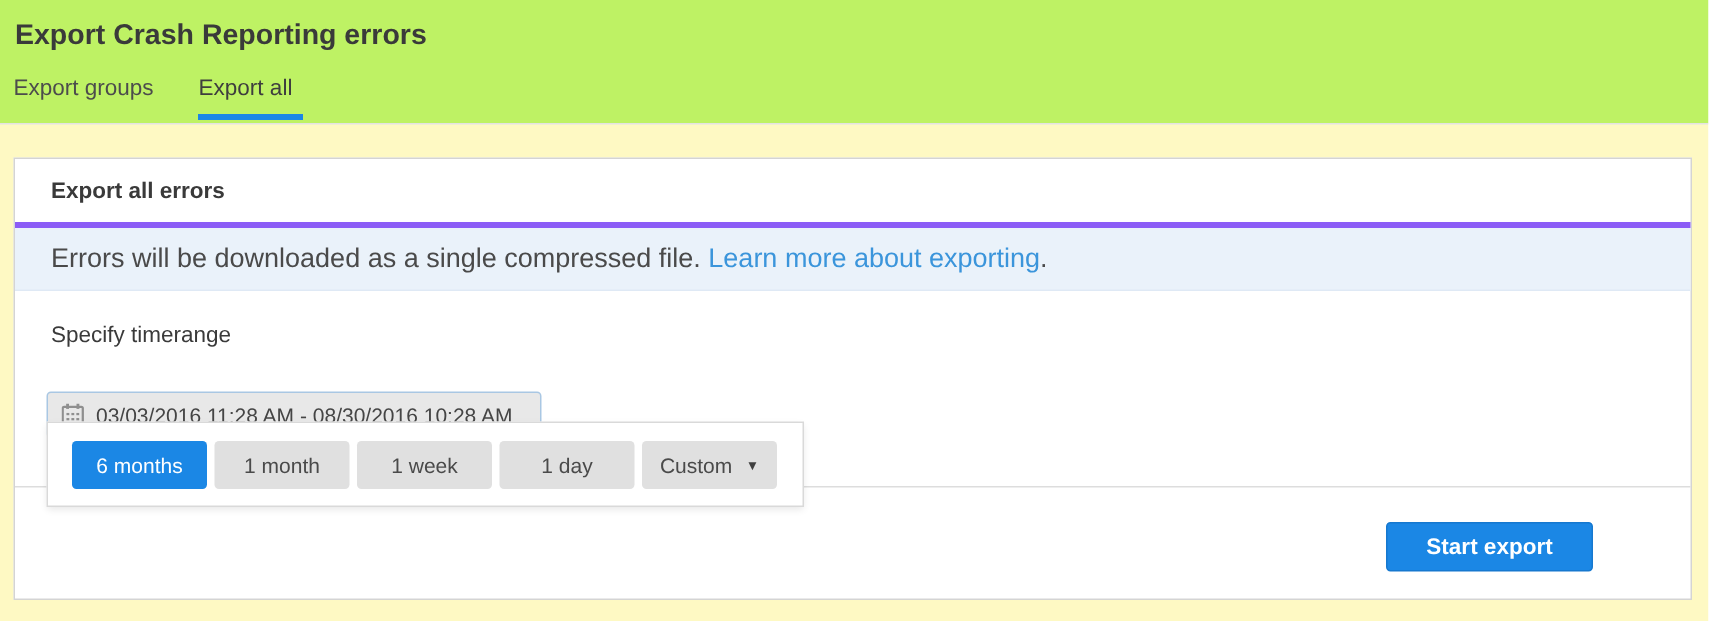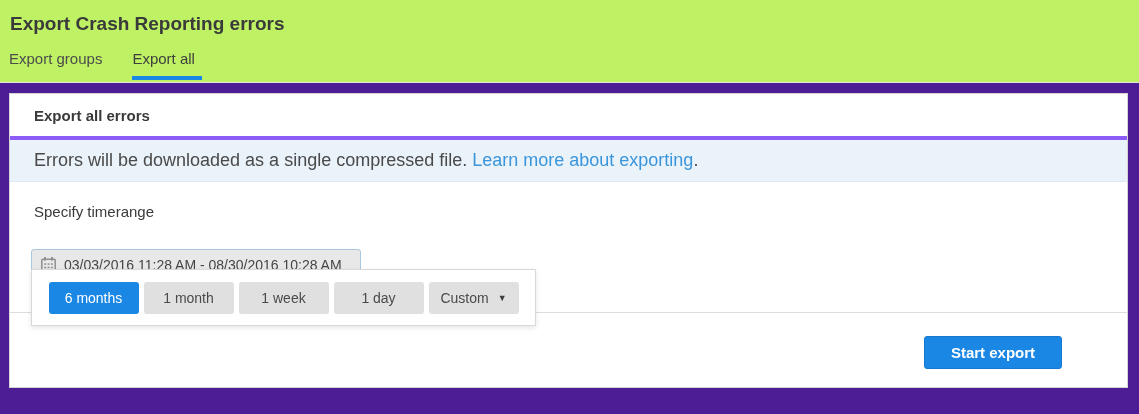--- a/index.html
+++ b/index.html
@@ -17,22 +17,22 @@
   }
   .tabs { display: flex; margin: 15px 0 0 9px; }
   .tab {
     font-size: 15px; color: #4c4c4c; cursor: pointer;
     padding: 0 7px 9px 0; margin-right: 23px;
     border-bottom: 4px solid transparent;
   }
   .tab.active { border-bottom-color: var(--accent-blue, #1b87e5); color: #3e3e3e; }
   
   .content {
-    background: #4c1d95; border-top: 1px solid #e3e3e3;
-    height: 332px; padding-top: 10px;
+    background: #fef9c3; border-top: 1px solid #e3e3e3;
+    height: 332px; padding-top: 22px;
   }
   .panel {
     margin-left: 9px; width: 1119px; height: 295px;
     background: #fff; border: 1px solid #d4d4d4;
   }
   .panel-header {
     font-size: 15px; font-weight: bold; color: #3a3a3a;
     padding: 13px 24px 12px;
   }
   .banner {
@@ -51,21 +51,21 @@
     margin-top: 28px; width: 330px; height: 31px;
     background: #e8e8e8; border: 1px solid #a9c7e3; border-radius: 3px;
     display: flex; align-items: center; gap: 8px; padding: 0 9px;
     font-size: 14px; color: #454545; cursor: pointer; white-space: nowrap;
   }
   .popup {
     position: absolute; left: 21px; top: 87px; z-index: 5;
     width: 505px; height: 57px;
     background: #fff; border: 1px solid #d9d9d9;
     box-shadow: 0 2px 5px rgba(0,0,0,0.10);
-    padding: 12px 16px 10px; display: flex; gap: 5px; justify-content: center;
+    padding: 12px 16px 10px; display: flex; gap: 5px;
   }
   .qbtn {
     width: 90px; height: 32px; border: none; border-radius: 3px;
     background: #e0e0e0; color: #4a4a4a;
     font-size: 14px; font-family: inherit; cursor: pointer;
     display: flex; align-items: center; justify-content: center; gap: 9px;
   }
   .qbtn.active { background: var(--accent-blue, #1b87e5); color: #fff; }
   .caret { font-size: 9px; color: #3f3f3f; line-height: 1; }
   

